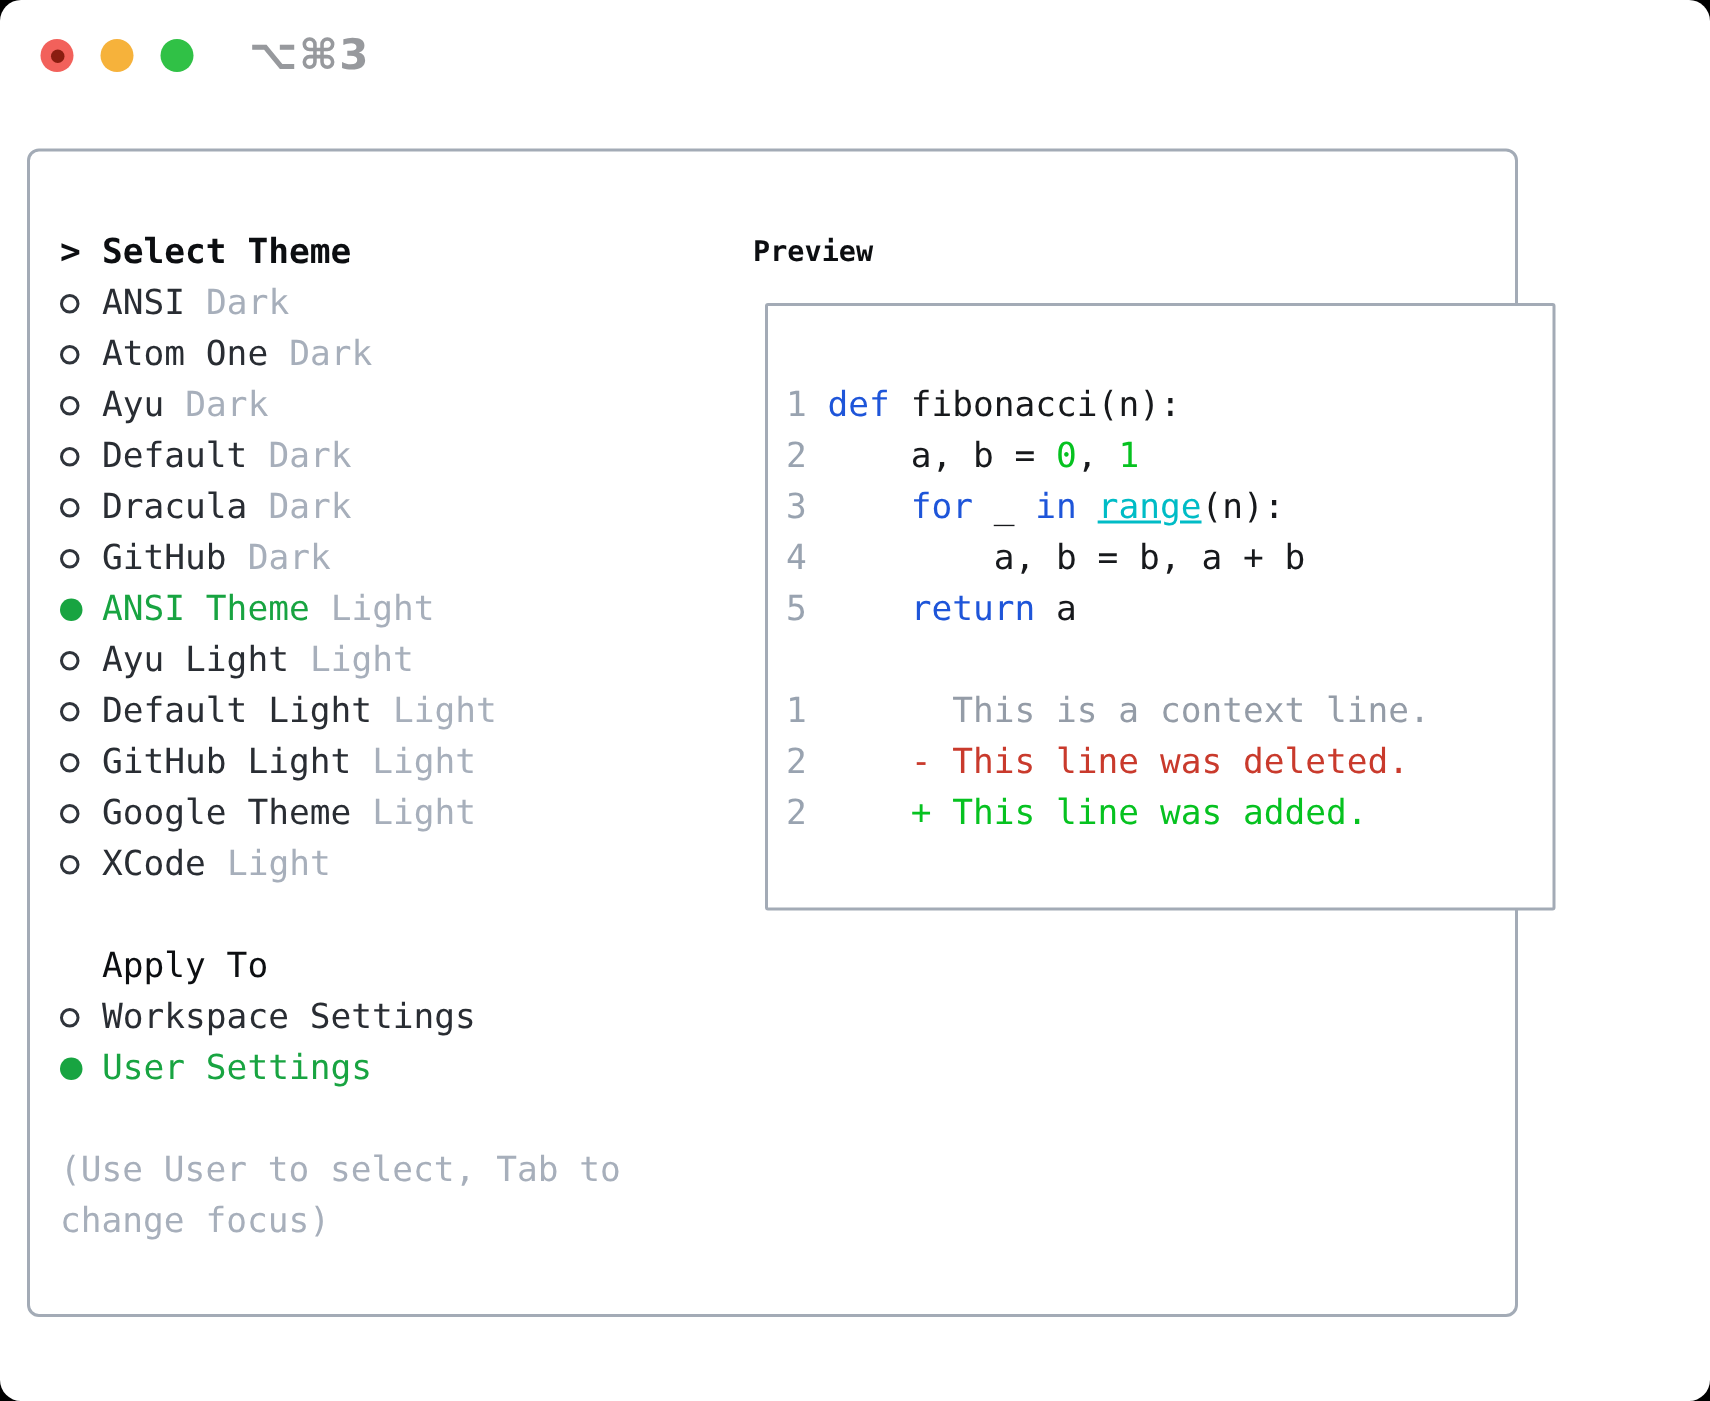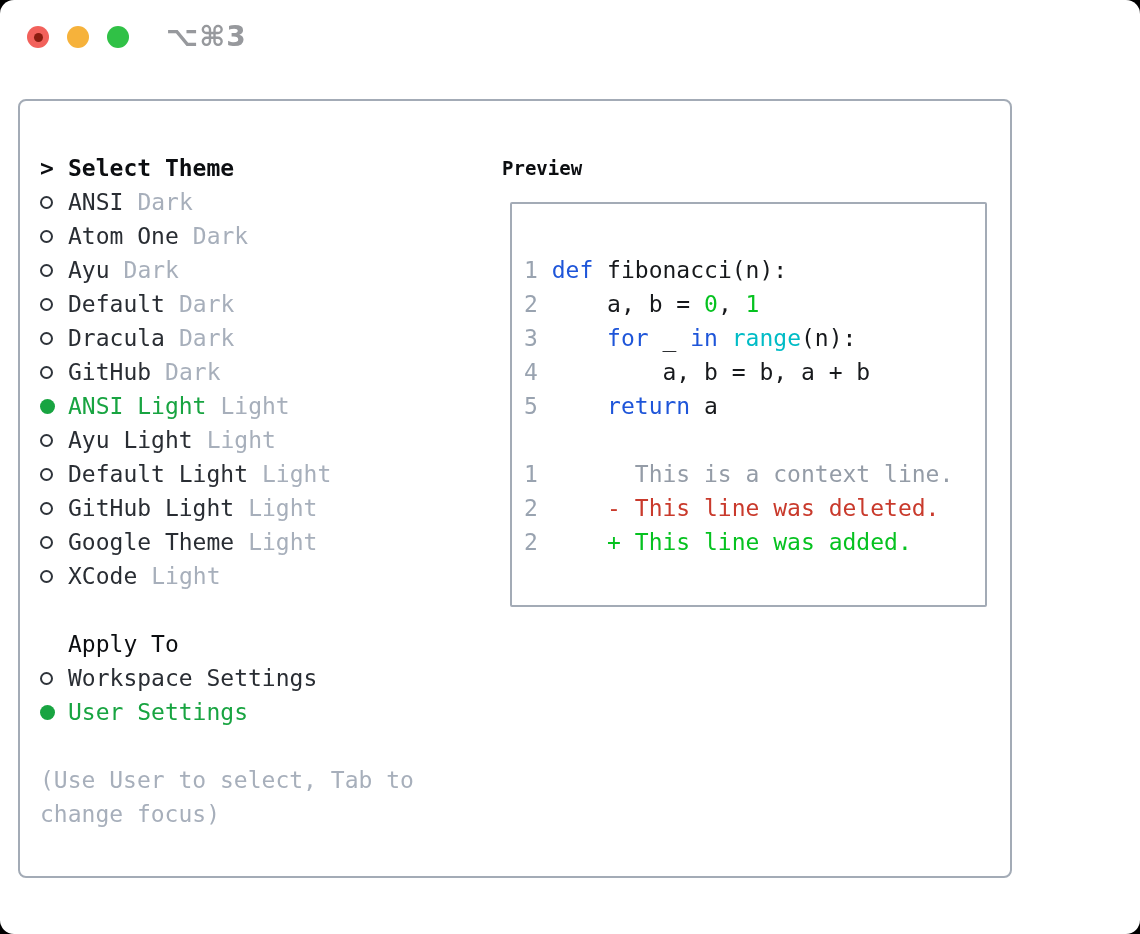--- a/index.html
+++ b/index.html
@@ -51,30 +51,30 @@
   .apply-hdr{color:var(--ink,#17191c);}
   .opt-label{color:var(--item-ink,#292d33);}
   .opt-label.sel{color:var(--green-select,#18a441);}
   .hint{color:var(--gray-muted,#a7afbb);}
   
   .preview-title{
     position:absolute;left:482px;top:50px;height:34px;line-height:34px;
     font-size:19px;font-weight:700;color:var(--ink,#0c0e11);
   }
   .preview-box{
-    position:absolute;left:490px;top:101px;width:477px;height:405px;
+    position:absolute;left:490px;top:101px;width:527px;height:405px;
     box-sizing:border-box;border:2px solid var(--border,#a3abb6);
     border-radius:2px;background:#fff;
   }
   .code-lines{position:absolute;left:12px;top:49px;}
   .cl{height:34px;line-height:34px;font-size:23px;white-space:pre;}
   .lnum{color:var(--lnum,#99a3b0);}
   .seg-plain{color:var(--code-ink,#17191c);}
   .seg-kw{color:var(--blue-kw,#1e55d9);}
-  .seg-fn{color:var(--cyan-fn,#00bcc6);}
+  .seg-fn{color:var(--cyan-fn,#00bcc6);text-decoration:underline;}
   .seg-num{color:var(--green-bright,#06c220);}
   .seg-ctx{color:var(--ctx-gray,#949ca7);}
   .seg-del{color:var(--red-del,#c93a2c);}
   .seg-add{color:var(--green-bright,#06c220);}
 </style>
 </head>
 <body>
 
 <div class="window">
 
@@ -90,21 +90,21 @@
   <div class="panel">
 
     <div class="left-col" id="left-col">
         <div class="row"><span class="gutter"><span class="caret">&gt;</span></span><span class="hdr">Select Theme</span></div>
         <div class="row"><span class="gutter"><span class="radio"></span></span><span class="item-name">ANSI</span><span class="badge">Dark</span></div>
         <div class="row"><span class="gutter"><span class="radio"></span></span><span class="item-name">Atom One</span><span class="badge">Dark</span></div>
         <div class="row"><span class="gutter"><span class="radio"></span></span><span class="item-name">Ayu</span><span class="badge">Dark</span></div>
         <div class="row"><span class="gutter"><span class="radio"></span></span><span class="item-name">Default</span><span class="badge">Dark</span></div>
         <div class="row"><span class="gutter"><span class="radio"></span></span><span class="item-name">Dracula</span><span class="badge">Dark</span></div>
         <div class="row"><span class="gutter"><span class="radio"></span></span><span class="item-name">GitHub</span><span class="badge">Dark</span></div>
-        <div class="row"><span class="gutter"><span class="radio sel"></span></span><span class="item-name sel">ANSI Light</span><span class="badge">Light</span></div>
+        <div class="row"><span class="gutter"><span class="radio sel"></span></span><span class="item-name sel">ANSI Theme</span><span class="badge">Light</span></div>
         <div class="row"><span class="gutter"><span class="radio"></span></span><span class="item-name">Ayu Light</span><span class="badge">Light</span></div>
         <div class="row"><span class="gutter"><span class="radio"></span></span><span class="item-name">Default Light</span><span class="badge">Light</span></div>
         <div class="row"><span class="gutter"><span class="radio"></span></span><span class="item-name">GitHub Light</span><span class="badge">Light</span></div>
         <div class="row"><span class="gutter"><span class="radio"></span></span><span class="item-name">Google Theme</span><span class="badge">Light</span></div>
         <div class="row"><span class="gutter"><span class="radio"></span></span><span class="item-name">XCode</span><span class="badge">Light</span></div>
         <div class="row"></div>
         <div class="row"><span class="gutter"></span><span class="apply-hdr">Apply To</span></div>
         <div class="row"><span class="gutter"><span class="radio"></span></span><span class="opt-label">Workspace Settings</span></div>
         <div class="row"><span class="gutter"><span class="radio sel"></span></span><span class="opt-label sel">User Settings</span></div>
         <div class="row"></div>

